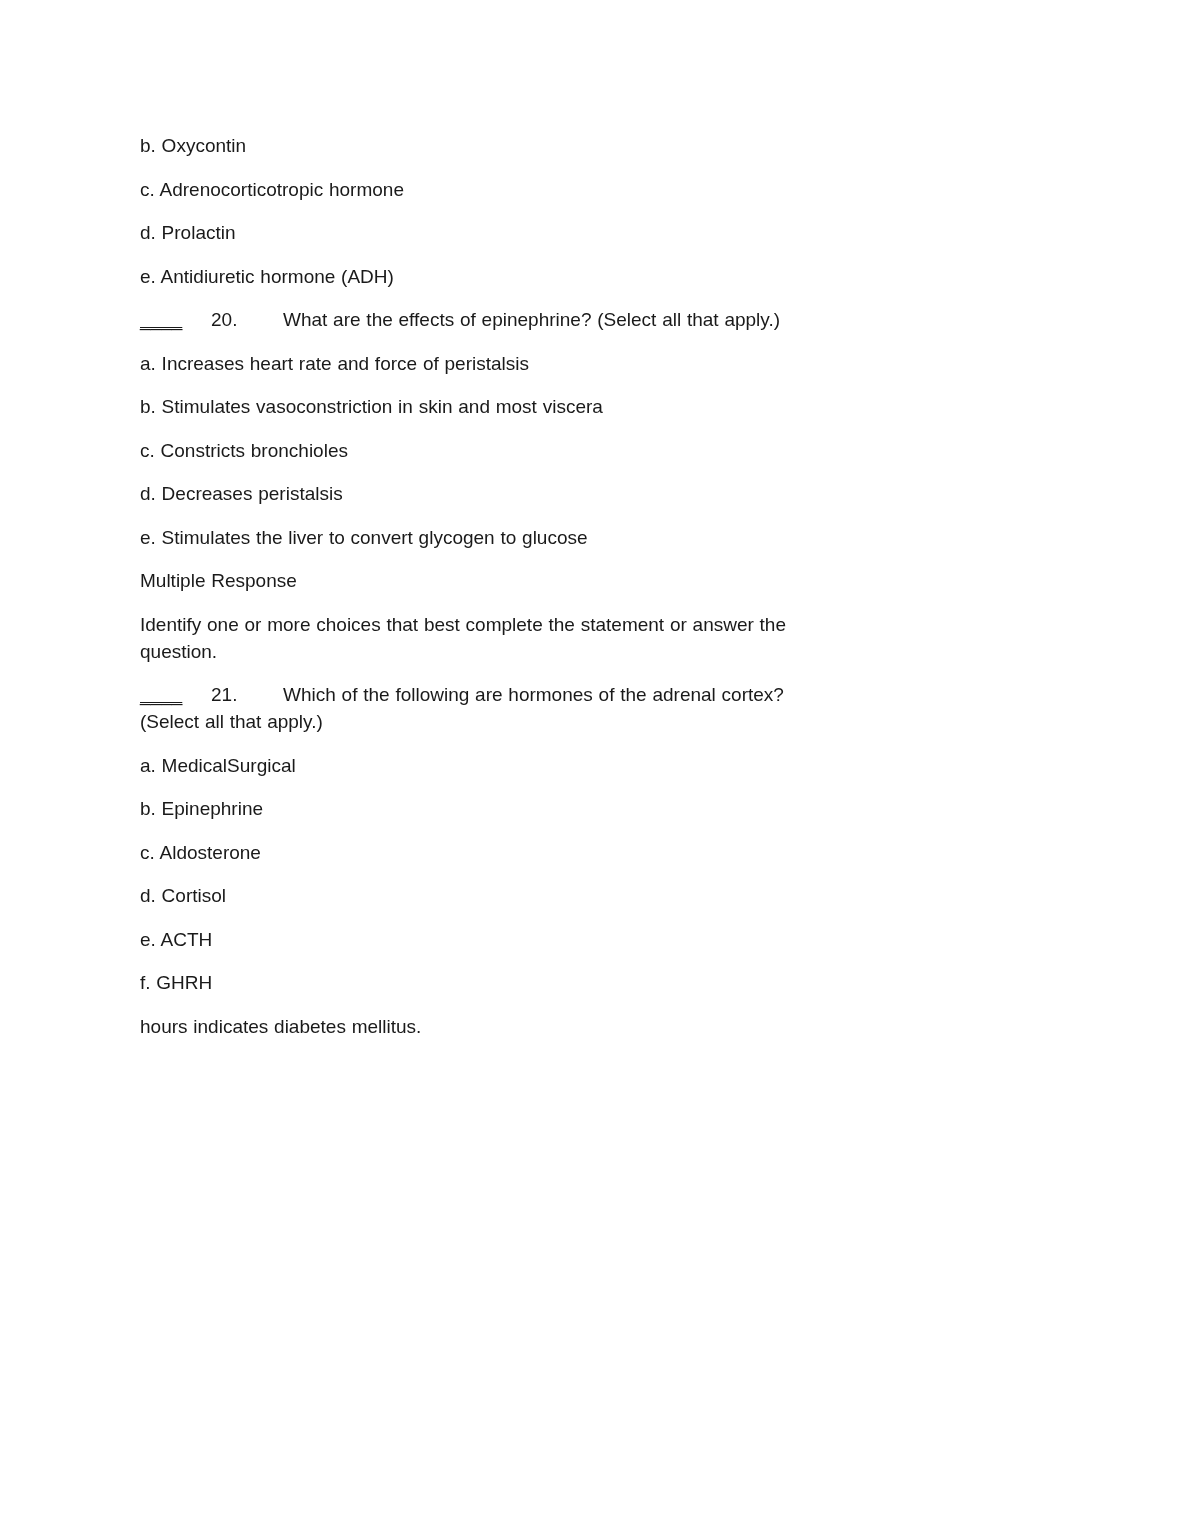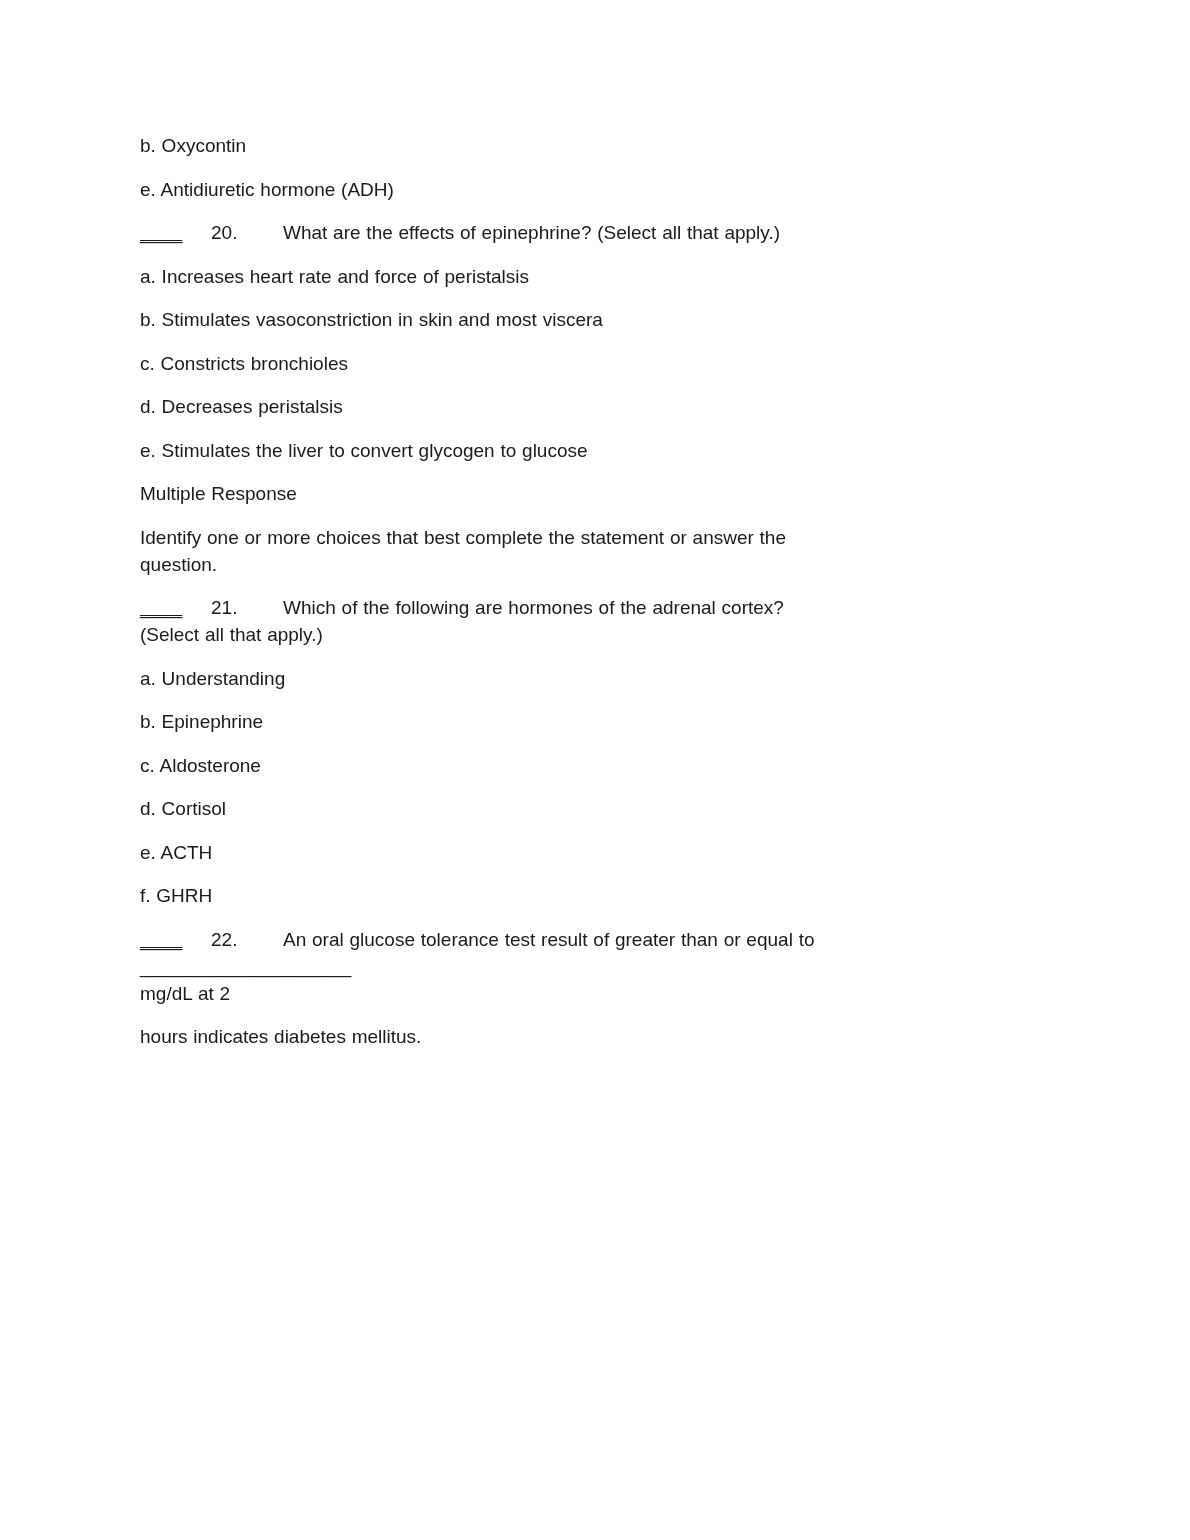--- a/index.html
+++ b/index.html
@@ -38,32 +38,32 @@
     display: inline-block;
     width: 72px;
     vertical-align: baseline;
   }
 </style>
 </head>
 <body>
 
 <main class="doc-page">
     <p class="para option">b. Oxycontin</p>
+    <p class="para option">c. Adrenocorticotropic hormone</p>
+    <p class="para option">d. Prolactin</p>
     <p class="para option">e. Antidiuretic hormone (ADH)</p>
     <p class="para question"><span class="answer-blank">____</span><span class="qnum">20.</span><span class="qtext">What are the effects of epinephrine? (Select all that apply.)</span></p>
     <p class="para option">a. Increases heart rate and force of peristalsis</p>
     <p class="para option">b. Stimulates vasoconstriction in skin and most viscera</p>
     <p class="para option">c. Constricts bronchioles</p>
     <p class="para option">d. Decreases peristalsis</p>
     <p class="para option">e. Stimulates the liver to convert glycogen to glucose</p>
     <p class="para plain">Multiple Response</p>
     <p class="para plain">Identify one or more choices that best complete the statement or answer the question.</p>
     <p class="para question"><span class="answer-blank">____</span><span class="qnum">21.</span><span class="qtext">Which of the following are hormones of the adrenal cortex? (Select all that apply.)</span></p>
-    <p class="para option">a. Understanding</p>
+    <p class="para option">a. MedicalSurgical</p>
     <p class="para option">b. Epinephrine</p>
     <p class="para option">c. Aldosterone</p>
     <p class="para option">d. Cortisol</p>
     <p class="para option">e. ACTH</p>
     <p class="para option">f. GHRH</p>
-    <p class="para question"><span class="answer-blank">____</span><span class="qnum">22.</span><span class="qtext">An oral glucose tolerance test result of greater than or equal to ____________________
-mg/dL at 2</span></p>
     <p class="para plain">hours indicates diabetes mellitus.</p>
   </main>
 
 </body></html>

